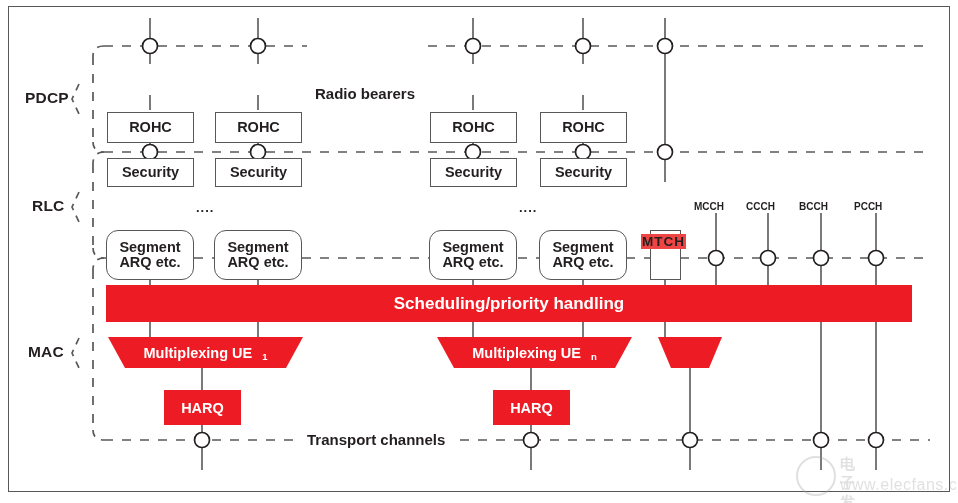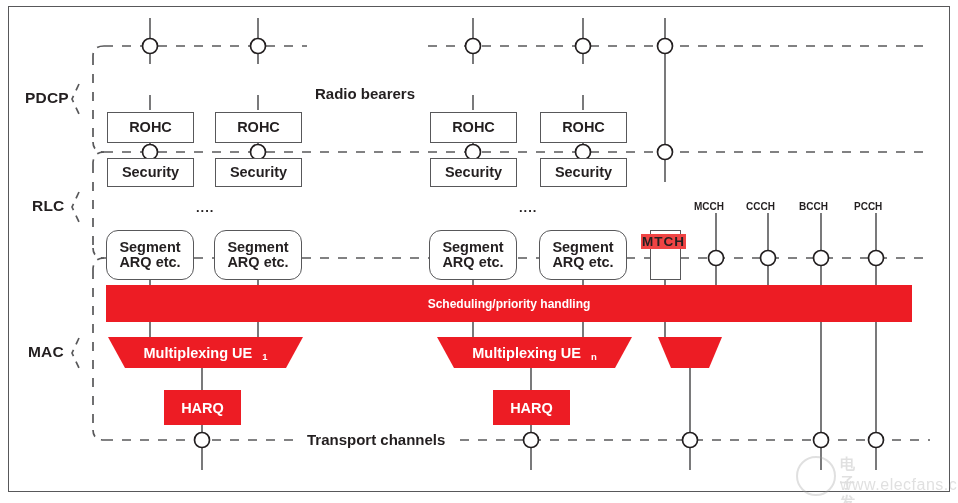--- a/index.html
+++ b/index.html
@@ -14,21 +14,21 @@
         display:flex;align-items:center;justify-content:center;text-align:center;
         font-weight:bold;color:#231f20;line-height:1.02;margin-top:48px;}
   .wbox.one{font-size:14.5px;}
   .wbox.two{font-size:14.5px;border-radius:12px;}
 
   
   .rbox{position:absolute;background:#ed1c24;box-sizing:border-box;
         display:flex;align-items:center;justify-content:center;
         color:#ffffff;font-weight:bold;}
 
-  .schedbar{font-size:12px;}
+  .schedbar{font-size:17px;}
   .harq{font-size:14.5px;}
 
   .trapwrap{position:absolute;}
   .trapwrap .lbl{position:absolute;left:0;top:0;width:100%;height:100%;
         display:flex;align-items:center;justify-content:center;
         color:#fff;font-weight:bold;font-size:14.5px;pointer-events:none;gap:8px;}
   .lbl sub{font-size:9.5px;vertical-align:baseline;position:relative;top:4px;padding-left:2px;}
 
   
   .tlabel{position:absolute;font-weight:bold;color:#231f20;white-space:nowrap;}

